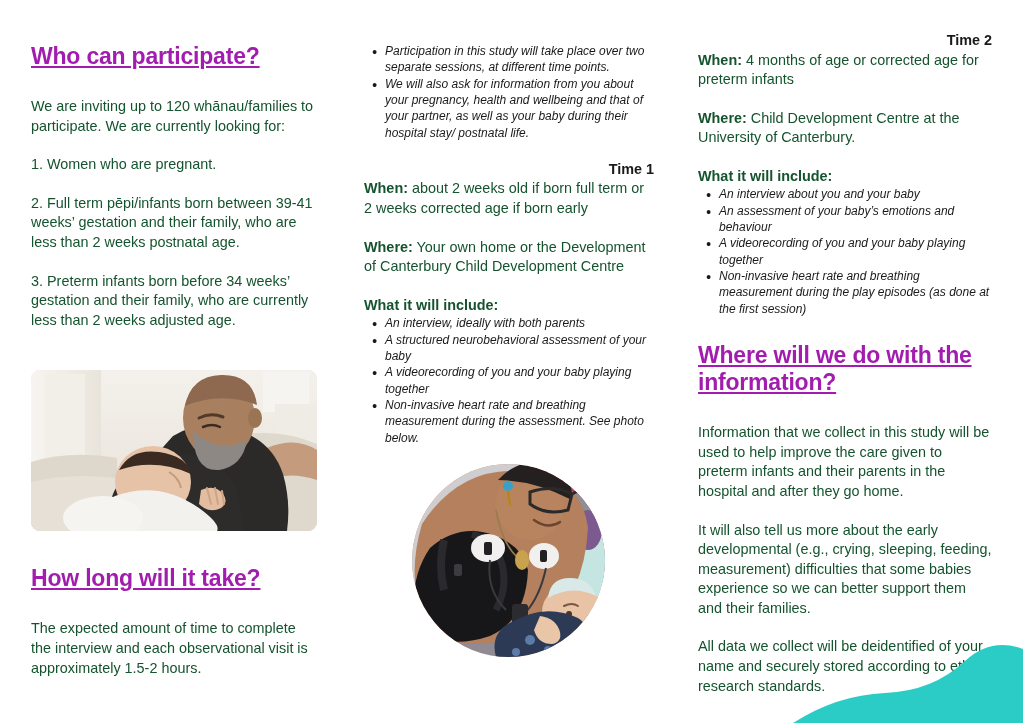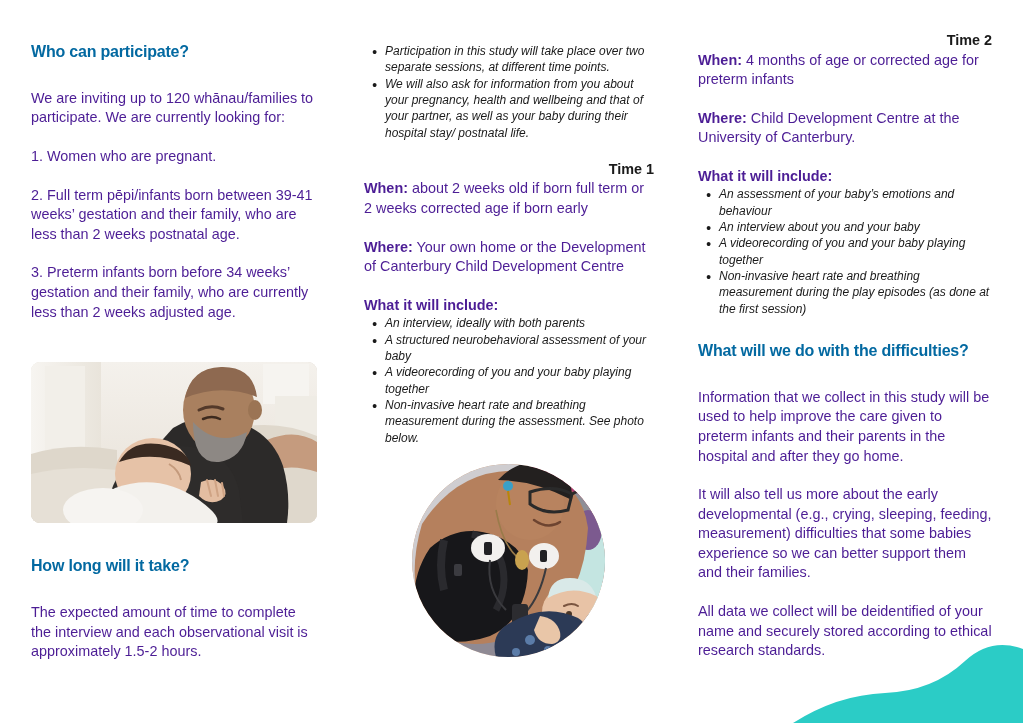--- a/index.html
+++ b/index.html
@@ -31,34 +31,35 @@
     position: absolute;
     top: 0;
     height: 723px;
   }
   .col-1 { left: 31px;  width: 288px; }
   .col-2 { left: 364px; width: 290px; }
   .col-3 { left: 698px; width: 294px; }
 
   
   .heading {
-    color: #0369a1;
-    font-size: 16px;
+    color: #a21caf;
+    font-size: 23px;
     font-weight: 800;
     line-height: 1.18;
     letter-spacing: -0.2px;
     margin: 0;
+    text-decoration: underline;
   }
 
   
   .body-text {
     font-size: 14.4px;
     line-height: 1.36;
     margin: 0;
-    color: #4c1d95;
+    color: #14532d;
   }
   .gap-md { height: 19px; }
   .gap-lg { height: 27px; }
 
   .center-label {
     text-align: right;
     font-size: 14.4px;
     font-weight: bold;
     line-height: 1.36;
     margin: 0;
@@ -309,29 +310,29 @@
 
   <p class="body-text">
     <span class="label-bold">Where:</span><span>  Child Development Centre at the University of Canterbury.</span>
   </p>
 
   <div class="gap-md"></div>
 
   <p class="body-text label-bold">What it will include:</p>
 
   <ul class="bullets">
+    <li>An interview about you and your baby</li>
     <li>An assessment of your baby’s emotions and behaviour</li>
-    <li>An interview about you and your baby</li>
     <li>A videorecording of you and your baby playing together</li>
     <li>Non-invasive heart rate and breathing measurement during the play episodes (as done at the first session)</li>
   </ul>
 
   <div style="height:25px"></div>
 
-  <h1 class="heading">What will we do with the difficulties?</h1>
+  <h1 class="heading">Where will we do with the information?</h1>
 
   <div class="gap-lg"></div>
 
   <p class="body-text">Information that we collect in this study will be used to help improve the care given to preterm infants and their parents in the hospital and after they go home.</p>
 
   <div class="gap-md"></div>
 
   <p class="body-text">It will also tell us more about the early developmental (e.g., crying, sleeping, feeding, measurement) difficulties that some babies experience so we can better support them and their families.</p>
 
   <div class="gap-md"></div>

